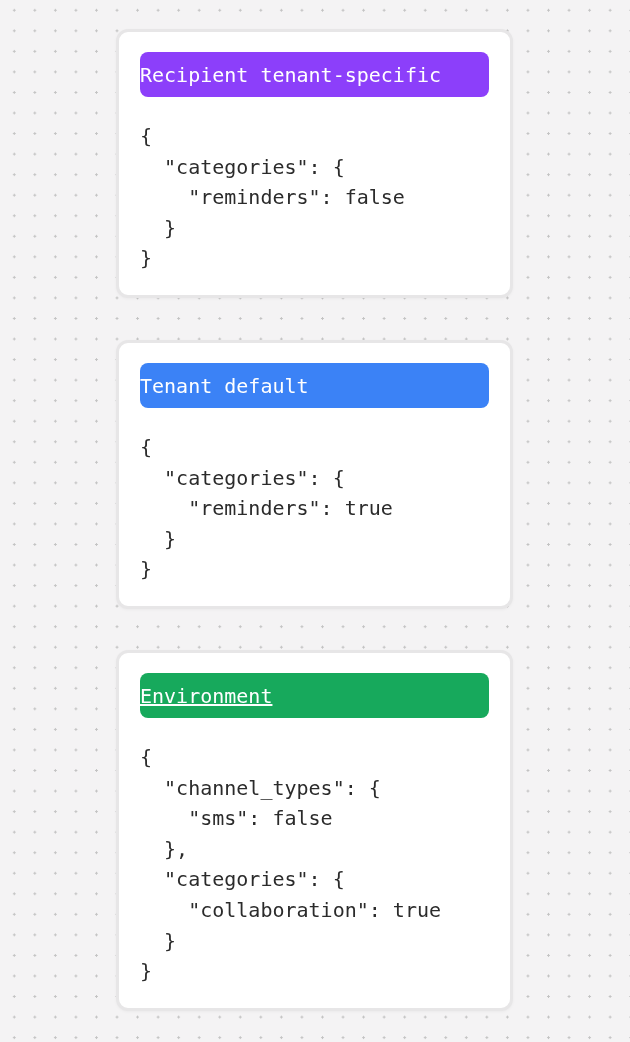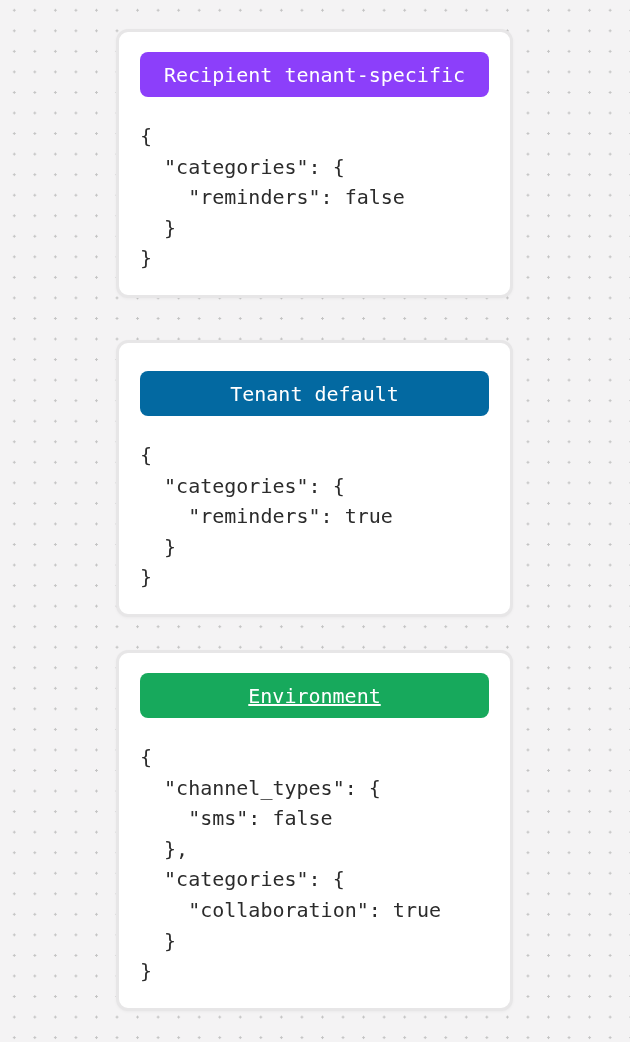--- a/index.html
+++ b/index.html
@@ -28,21 +28,21 @@
     box-shadow: 0 1px 3px rgba(0,0,0,0.04);
   }
   .card-1 { top: 29px; }
   .card-2 { top: 340px; }
   .card-3 { top: 650px; }
   .badge {
     height: 45px;
     border-radius: 8px;
     display: flex;
     align-items: center;
-    justify-content: center;
+    justify-content: flex-start;
     color: #ffffff;
     font-size: 20px;
     font-weight: 500;
     letter-spacing: 0px;
     white-space: nowrap;
   }
   .code {
     margin-top: 24px;
     font-family: "DejaVu Sans Mono", "Liberation Mono", monospace;
     font-size: 20px;
@@ -61,21 +61,21 @@
       <span>Recipient tenant-specific</span>
     </div>
     <pre class="code">{
   "categories": {
     "reminders": false
   }
 }</pre>
   </div>
 
   <div class="card card-2">
-    <div class="badge" style="background-color: #0369a1; margin-top: 8px;">
+    <div class="badge" style="background-color: #3b82f6;">
       <span>Tenant default</span>
     </div>
     <pre class="code">{
   "categories": {
     "reminders": true
   }
 }</pre>
   </div>
 
   <div class="card card-3">

